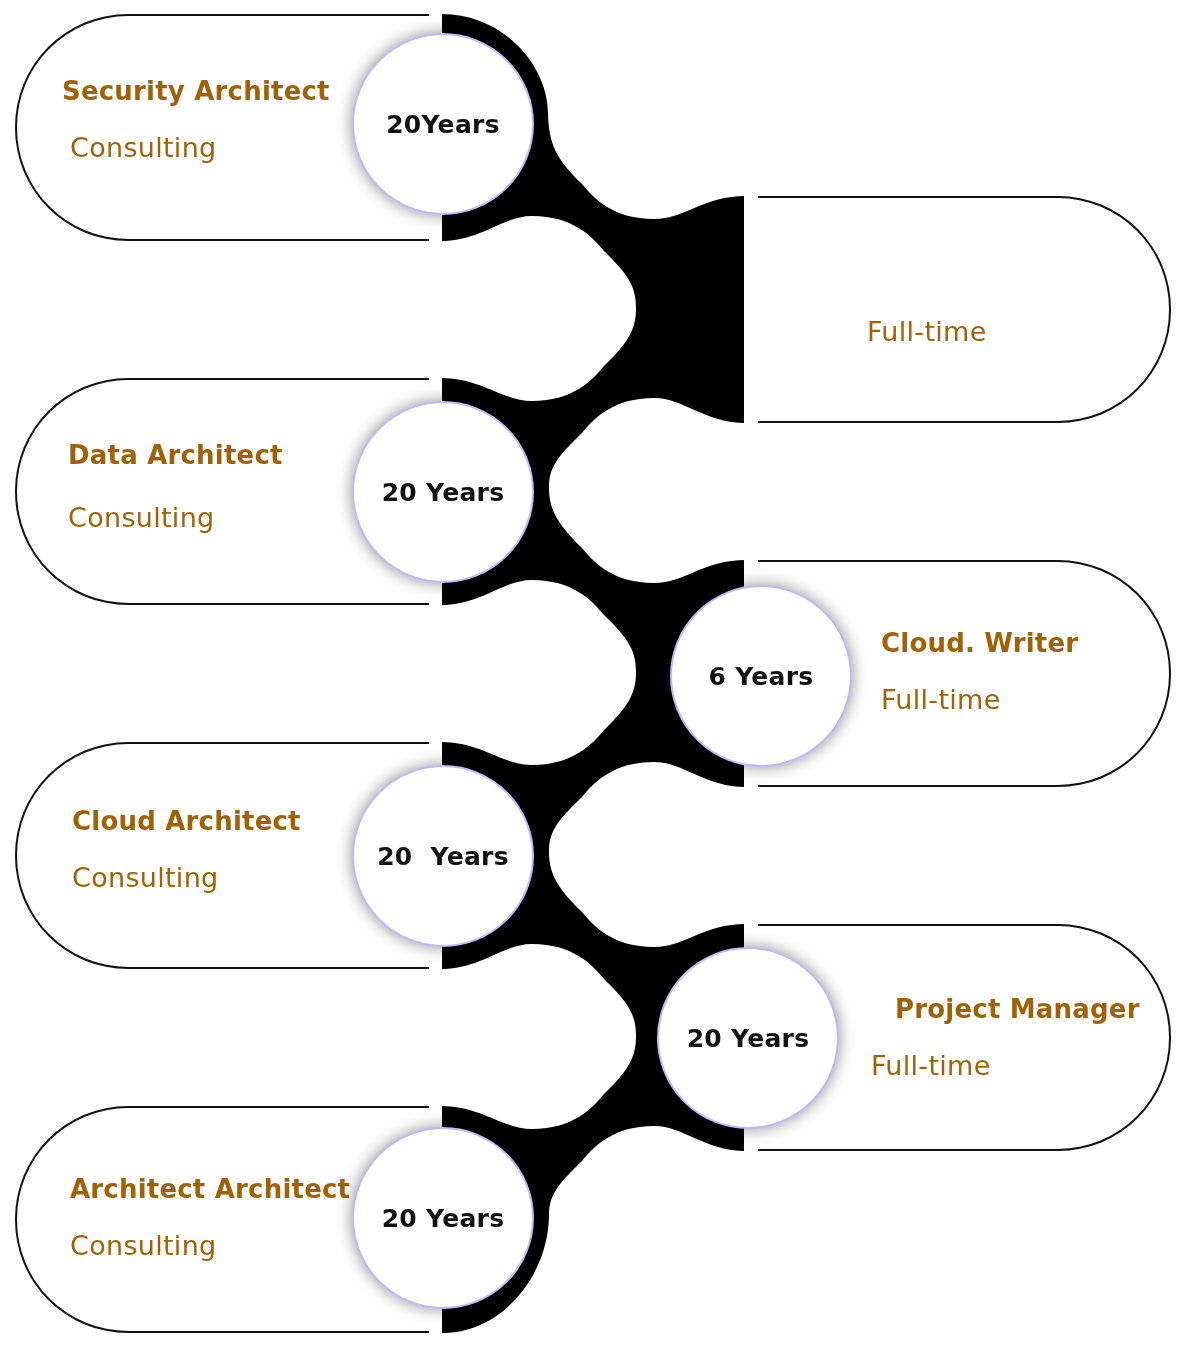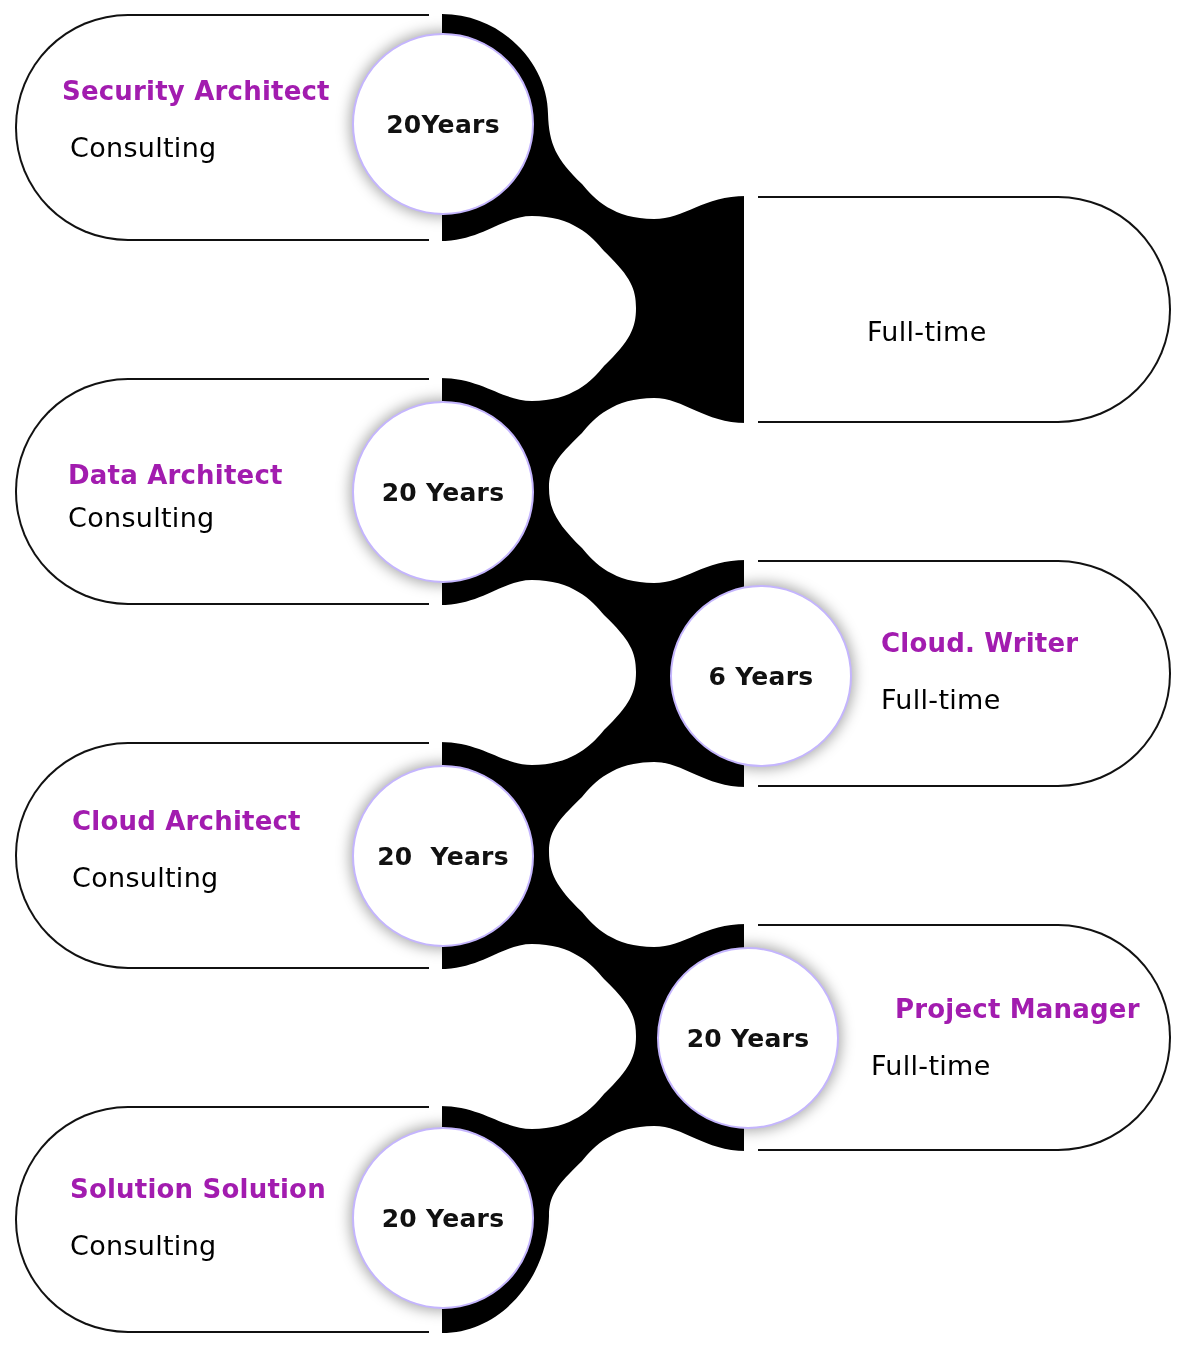--- a/index.html
+++ b/index.html
@@ -10,22 +10,22 @@
   .card.left { border-right: none; border-radius: 113px 0 0 113px; }
   .card.right { border-left: none; border-radius: 0 113px 113px 0; }
   .circle {
     position: absolute; width: 182px; height: 182px; border-radius: 50%;
     background: #fff; border: 2px solid #c4b5fd; box-sizing: border-box;
     box-shadow: 0 0 14px 2px rgba(0,0,0,0.35);
     display: flex; align-items: center; justify-content: center;
     font-family: "DejaVu Sans", sans-serif; font-weight: bold; font-size: 25px;
     color: #111; white-space: pre; letter-spacing: 0.3px;
   }
-  .title { position: absolute; font-family: "DejaVu Sans", sans-serif; font-weight: bold; font-size: 26px; color: #a21caf; white-space: nowrap; letter-spacing: 0.2px; }
-  .sub { position: absolute; font-family: "DejaVu Sans", sans-serif; font-weight: normal; font-size: 27px; color: #000000; white-space: nowrap; letter-spacing: 0.3px; }
+  .title { position: absolute; font-family: "DejaVu Sans", sans-serif; font-weight: bold; font-size: 26px; color: #a16207; white-space: nowrap; letter-spacing: 0.2px; }
+  .sub { position: absolute; font-family: "DejaVu Sans", sans-serif; font-weight: normal; font-size: 27px; color: #a16207; white-space: nowrap; letter-spacing: 0.3px; }
 </style>
 </head>
 <body>
 
 <div id="canvas">
   <svg id="ribbon" width="1198" height="1354">
       <rect x="442" y="14" width="302" height="1319" fill="#000000"></rect>
       <path d="M 440 241
            C 482 241, 502 216, 532 216
            C 572 216, 592 236, 604 251
@@ -74,36 +74,36 @@
 
   <div class="card left" style="left:15px; top:14px; width:414px;"></div>
   <div class="title" style="left:62px; top:76px;">Security Architect</div>
   <div class="sub" style="left:70px; top:132px;">Consulting</div>
   <div class="circle" style="left:352px; top:33px;">20Years</div>
 
   <div class="card right" style="left:758px; top:196px; width:413px;"></div>
   <div class="sub" style="left:867px; top:316px;">Full-time</div>
 
   <div class="card left" style="left:15px; top:378px; width:414px;"></div>
-  <div class="title" style="left:68px; top:460px;">Data Architect</div>
+  <div class="title" style="left:68px; top:440px;">Data Architect</div>
   <div class="sub" style="left:68px; top:502px;">Consulting</div>
   <div class="circle" style="left:352px; top:401px;">20 Years</div>
 
   <div class="card right" style="left:758px; top:560px; width:413px;"></div>
   <div class="title" style="left:881px; top:628px;">Cloud. Writer</div>
   <div class="sub" style="left:881px; top:684px;">Full-time</div>
   <div class="circle" style="left:670px; top:585px;">6 Years</div>
 
   <div class="card left" style="left:15px; top:742px; width:414px;"></div>
   <div class="title" style="left:72px; top:806px;">Cloud Architect</div>
   <div class="sub" style="left:72px; top:862px;">Consulting</div>
   <div class="circle" style="left:352px; top:765px;">20  Years</div>
 
   <div class="card right" style="left:758px; top:924px; width:413px;"></div>
   <div class="title" style="left:871px; top:994px;margin-left:24px;">Project Manager</div>
   <div class="sub" style="left:871px; top:1050px;">Full-time</div>
   <div class="circle" style="left:657px; top:947px;">20 Years</div>
 
   <div class="card left" style="left:15px; top:1106px; width:414px;"></div>
-  <div class="title" style="left:70px; top:1174px;">Solution Solution</div>
+  <div class="title" style="left:70px; top:1174px;">Architect Architect</div>
   <div class="sub" style="left:70px; top:1230px;">Consulting</div>
   <div class="circle" style="left:352px; top:1127px;">20 Years</div>
 </div>
 
 </body></html>

